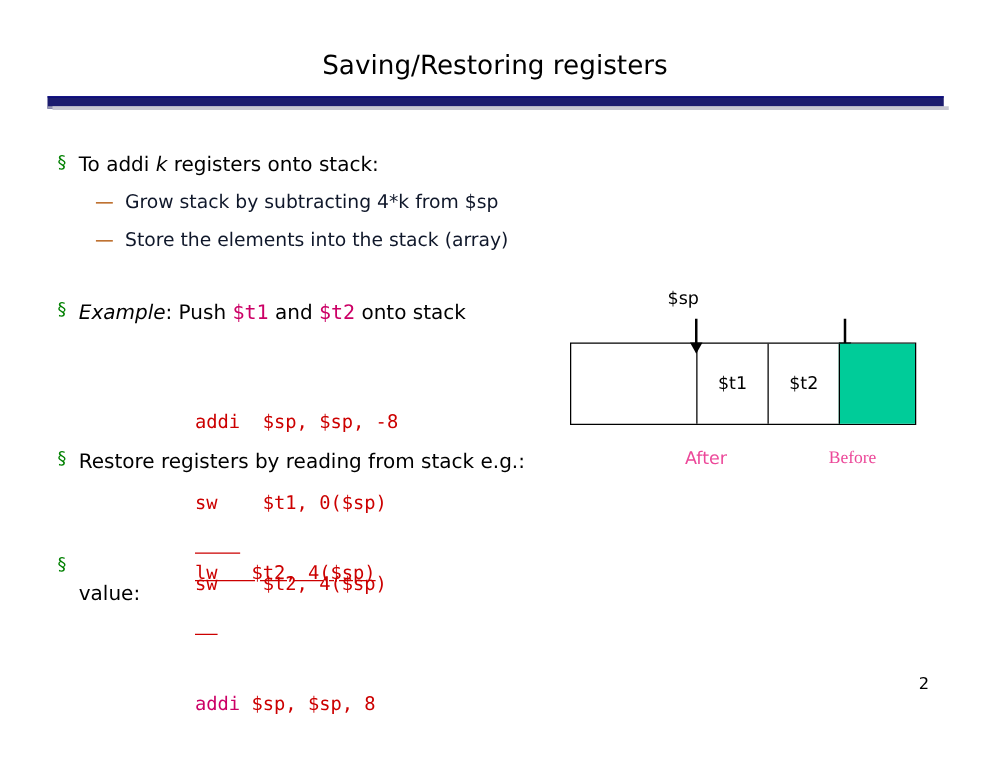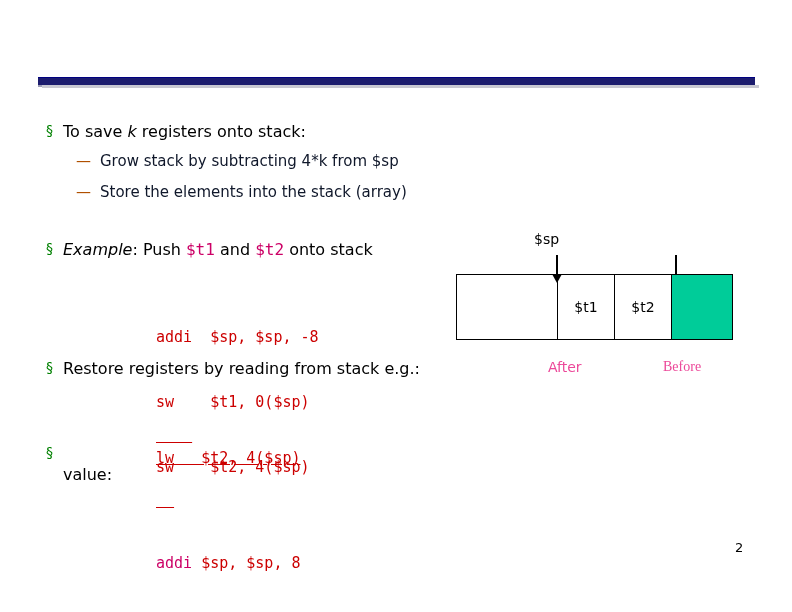--- a/index.html
+++ b/index.html
@@ -167,26 +167,27 @@
     top: 540px;
     font-size: 13px;
     color: #000000;
   }
 </style>
 </head>
 <body>
 
 <div class="slide">
 
+  <div class="title">Saving/Restoring registers</div>
   <div class="title-rule"></div>
   <div class="title-rule-shadow"></div>
 
   <div class="bullet-row" style="left:46px; top:122px;">
     <span class="bmark">§</span>
-    <span class="btext"><span>To save </span><span class="ital">k</span><span> registers onto stack:</span></span>
+    <span class="btext"><span>To addi </span><span class="ital">k</span><span> registers onto stack:</span></span>
   </div>
 
   <div class="sub-row" style="left:76px; top:152px;">
     <span class="dash">—</span>
     <span class="subtext">Grow stack by subtracting 4*k from $sp</span>
   </div>
   <div class="sub-row" style="left:76px; top:183px;">
     <span class="dash">—</span>
     <span class="subtext">Store the elements into the stack (array)</span>
   </div>

